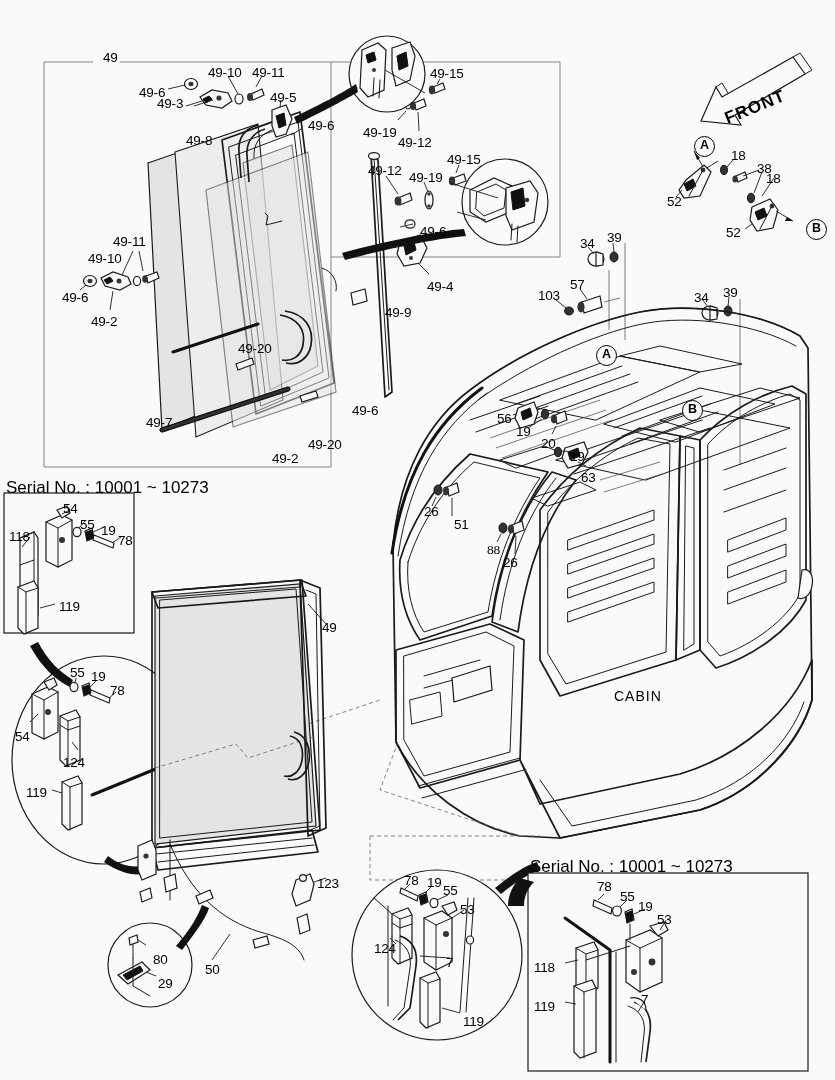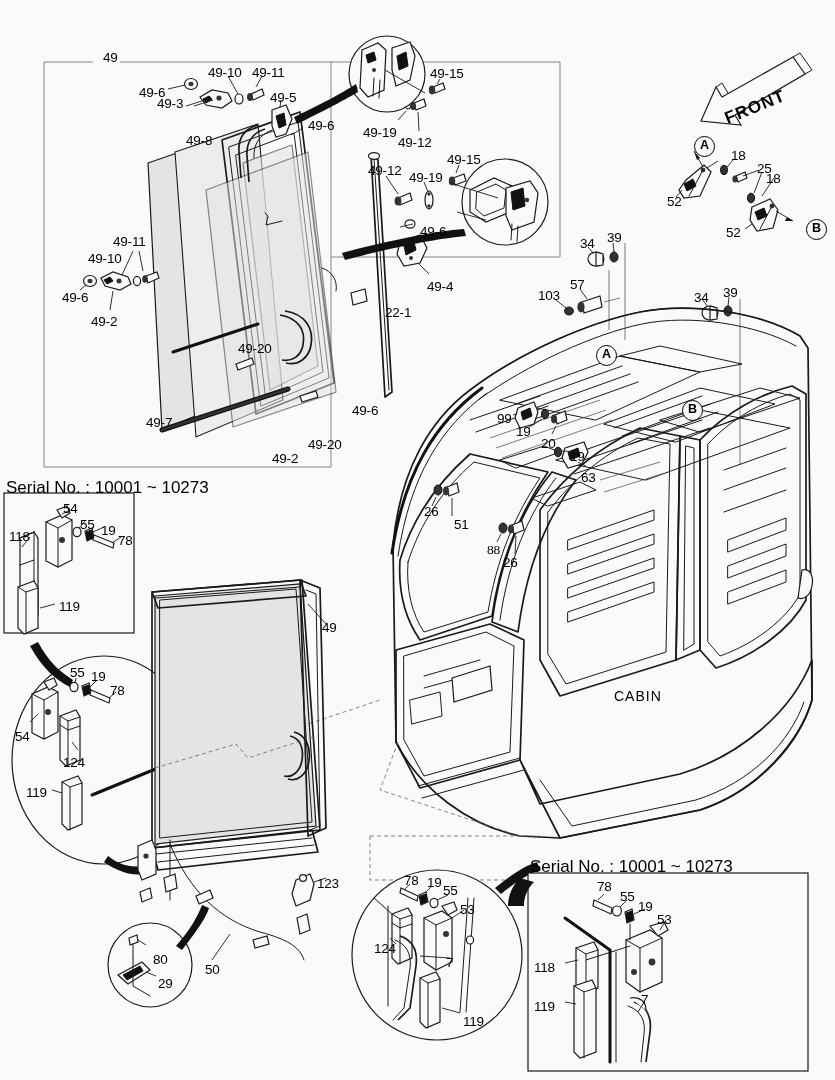--- a/index.html
+++ b/index.html
@@ -533,42 +533,42 @@
       <div class="lbl" style="left: 186px; top: 108px; margin-top: 25px;">49-8</div>
       <div class="lbl" style="left: 308px; top: 118px;">49-6</div>
       <div class="lbl" style="left: 363px; top: 125px;">49-19</div>
       <div class="lbl" style="left: 398px; top: 135px;">49-12</div>
       <div class="lbl" style="left: 430px; top: 66px;">49-15</div>
       <div class="lbl" style="left: 368px; top: 163px;">49-12</div>
       <div class="lbl" style="left: 409px; top: 170px;">49-19</div>
       <div class="lbl" style="left: 447px; top: 152px;">49-15</div>
       <div class="lbl" style="left: 420px; top: 224px;">49-6</div>
       <div class="lbl" style="left: 427px; top: 279px;">49-4</div>
-      <div class="lbl" style="left: 385px; top: 305px;">22-1</div>
+      <div class="lbl" style="left: 385px; top: 305px;">49-9</div>
       <div class="lbl" style="left: 113px; top: 234px;">49-11</div>
       <div class="lbl" style="left: 88px; top: 251px;">49-10</div>
       <div class="lbl" style="left: 62px; top: 290px;">49-6</div>
       <div class="lbl" style="left: 91px; top: 314px;">49-2</div>
       <div class="lbl" style="left: 238px; top: 341px;">49-20</div>
       <div class="lbl" style="left: 146px; top: 415px;">49-7</div>
       <div class="lbl" style="left: 272px; top: 451px;">49-2</div>
       <div class="lbl" style="left: 308px; top: 437px;">49-20</div>
       <div class="lbl" style="left: 352px; top: 403px;">49-6</div>
       <div class="lbl" style="left: 731px; top: 148px;">18</div>
-      <div class="lbl" style="left: 757px; top: 161px;">25</div>
+      <div class="lbl" style="left: 757px; top: 161px;">38</div>
       <div class="lbl" style="left: 766px; top: 171px;">18</div>
       <div class="lbl" style="left: 667px; top: 194px;">52</div>
       <div class="lbl" style="left: 726px; top: 225px;">52</div>
       <div class="lbl" style="left: 580px; top: 236px;">34</div>
       <div class="lbl" style="left: 607px; top: 230px;">39</div>
       <div class="lbl" style="left: 538px; top: 288px;">103</div>
       <div class="lbl" style="left: 570px; top: 277px;">57</div>
       <div class="lbl" style="left: 694px; top: 290px;">34</div>
       <div class="lbl" style="left: 723px; top: 285px;">39</div>
-      <div class="lbl" style="left: 497px; top: 411px;">99</div>
+      <div class="lbl" style="left: 497px; top: 411px;">56</div>
       <div class="lbl" style="left: 516px; top: 424px;">19</div>
       <div class="lbl" style="left: 541px; top: 436px;">20</div>
       <div class="lbl" style="left: 570px; top: 449px;">19</div>
       <div class="lbl" style="left: 581px; top: 470px;">63</div>
       <div class="lbl" style="left: 424px; top: 504px;">26</div>
       <div class="lbl" style="left: 443px; top: 517px; margin-left: 11px;">51</div>
       <div class="lbl" style="left: 487px; top: 542px; font-family: Liberation Serif, serif;">88</div>
       <div class="lbl" style="left: 503px; top: 555px;">26</div>
       <div class="lbl" style="left: 9px; top: 529px;">118</div>
       <div class="lbl" style="left: 63px; top: 501px;">54</div>

